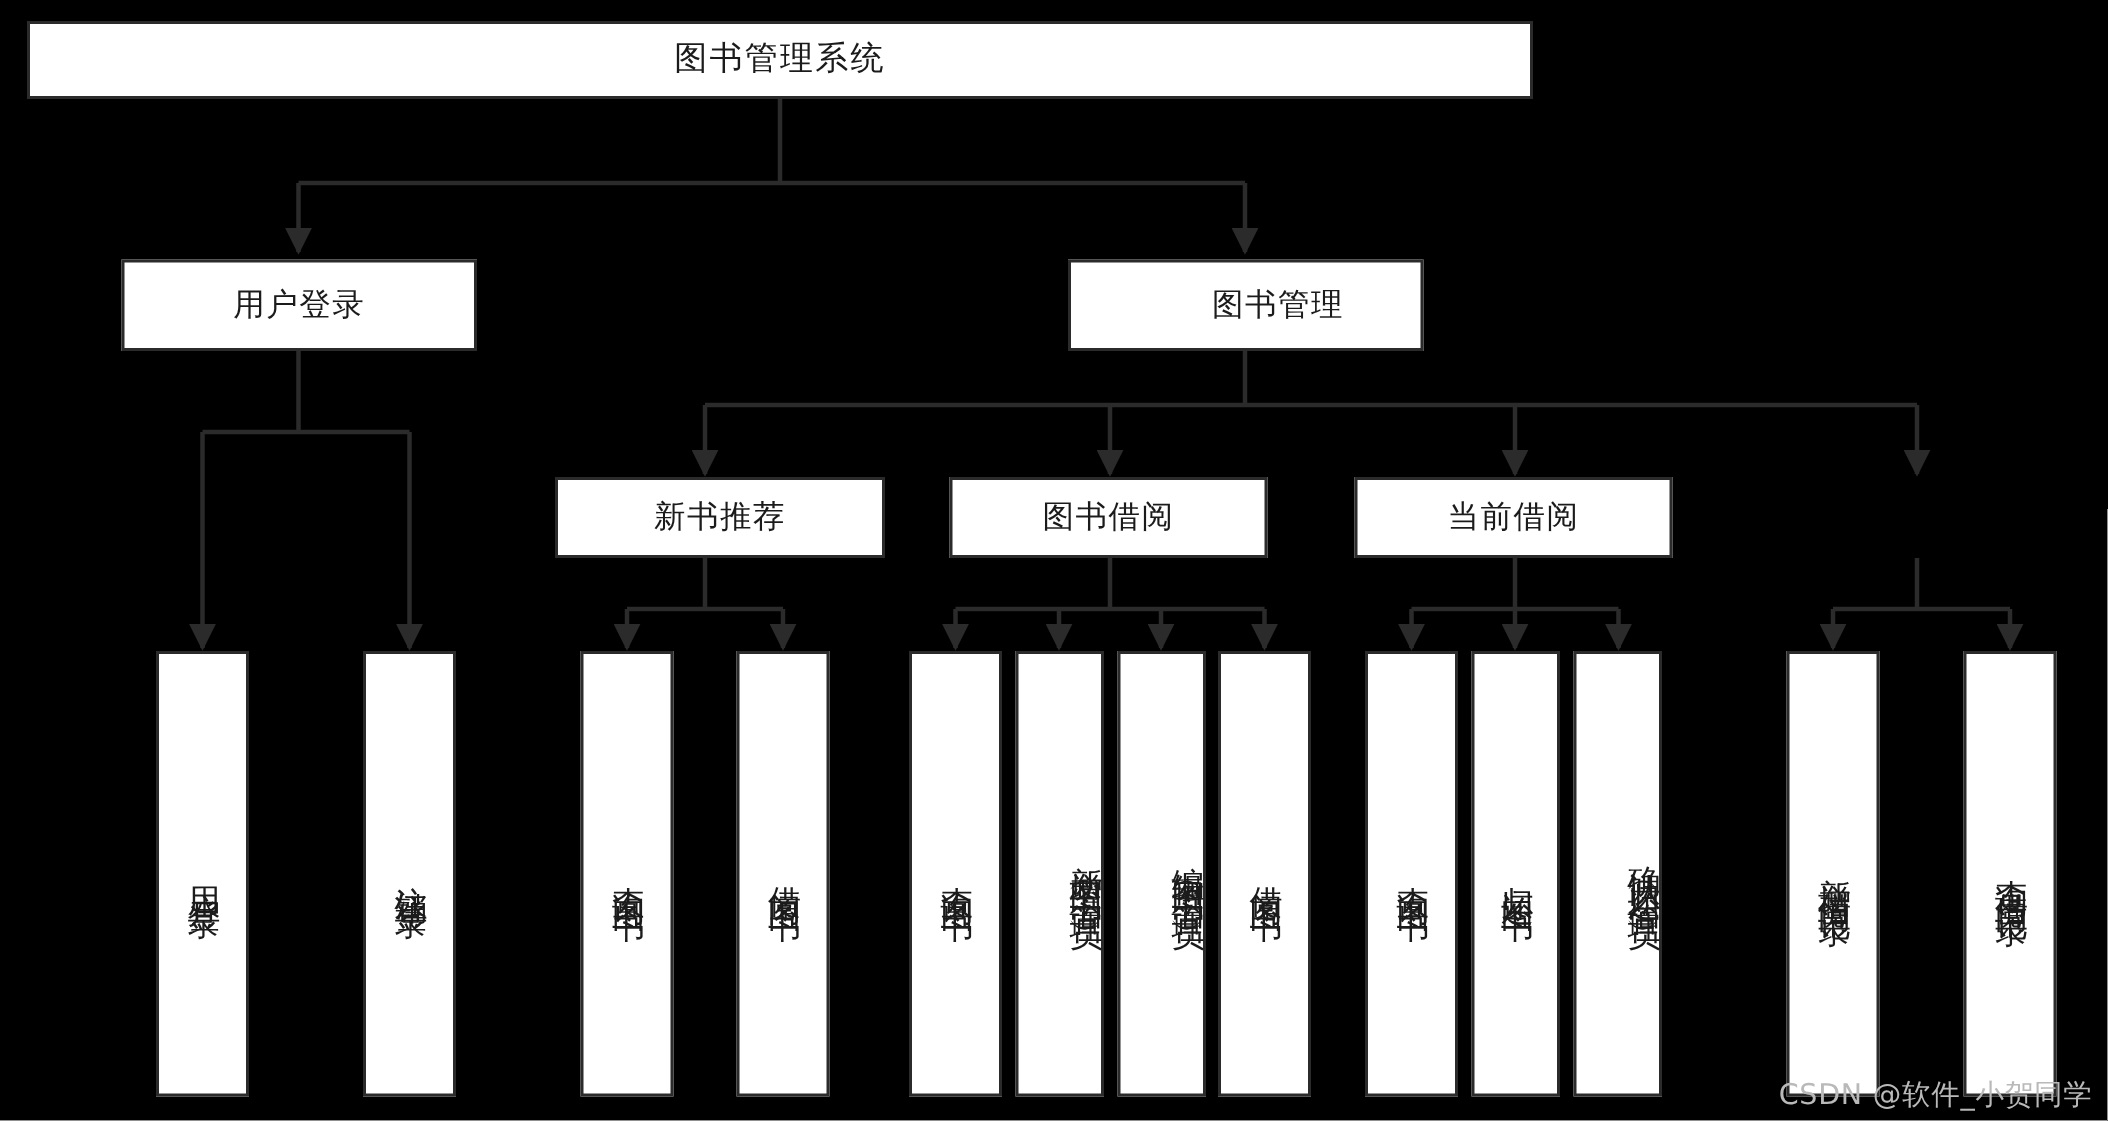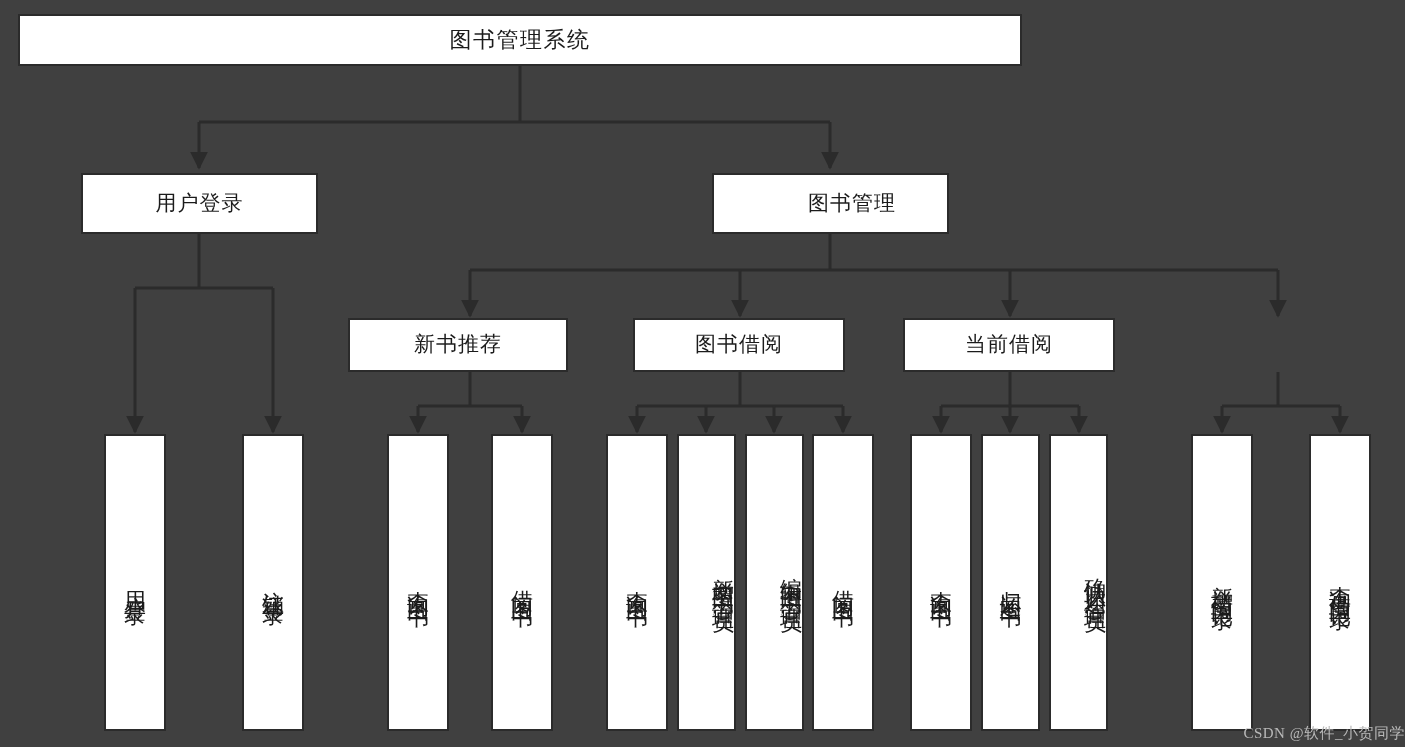--- a/index.html
+++ b/index.html
@@ -4,21 +4,21 @@
 <style>
   html,body{margin:0;padding:0;background:#ffffff;}
   body{
     font-family:"DejaVu Sans","Liberation Sans",sans-serif;
     color:#1b1b1b;
   }
   #canvas{
     position:relative;
     width:1405px;
     height:747px;
-    background:#404040;
+    background:#000000;
     overflow:hidden;
   }
   svg#wires{
     position:absolute;
     left:0; top:0;
     width:1405px; height:747px;
     pointer-events:none;
   }
   .node{
     position:absolute;
@@ -50,27 +50,26 @@
     align-items:flex-start;
     justify-content:center;
   }
   .node.leaf .vtxt{
     display:block;
     writing-mode:vertical-rl;
     text-orientation:upright;
   }
   .watermark{
     position:absolute;
-    right:0;
+    right:10px;
     bottom:4px;
-    font-size:15px;
+    font-size:19px;
     color:#b9b9b9;
     letter-spacing:0.5px;
     white-space:nowrap;
-    font-family:Liberation Serif, serif;
   }
 </style>
 </head>
 <body>
 
 <div id="canvas">
 
   <svg id="wires" viewBox="0 0 1405 747">
     <defs>
       <marker id="arrow" viewBox="0 0 10 10" refX="9" refY="5" markerWidth="6" markerHeight="6" orient="auto-start-reverse">
@@ -126,21 +125,21 @@
     <span>图书管理系统</span>
   </div>
 
   <div class="node horiz" style="left:81px; top:173px; width:237px; height:61px;">
     <span>用户登录</span>
   </div>
   <div class="node horiz" style="left:712px; top:173px; width:237px; height:61px;padding-left:43px;">
     <span>图书管理</span>
   </div>
 
-  <div class="node horiz" style="left:348px; top:318px; width:220px; height:54px;">
+  <div class="node horiz" style="left:370px; top:318px; width:220px; height:54px;">
     <span>新书推荐</span>
   </div>
   <div class="node horiz" style="left:903px; top:318px; width:212px; height:54px;">
     <span>当前借阅</span>
   </div>
   <div class="node horiz" style="left:633px; top:318px; width:212px; height:54px;">
     <span>图书借阅</span>
   </div>
 
   <div class="node leaf" style="left:104px; top:434px; width:62px; height:297px; align-items:center;">

